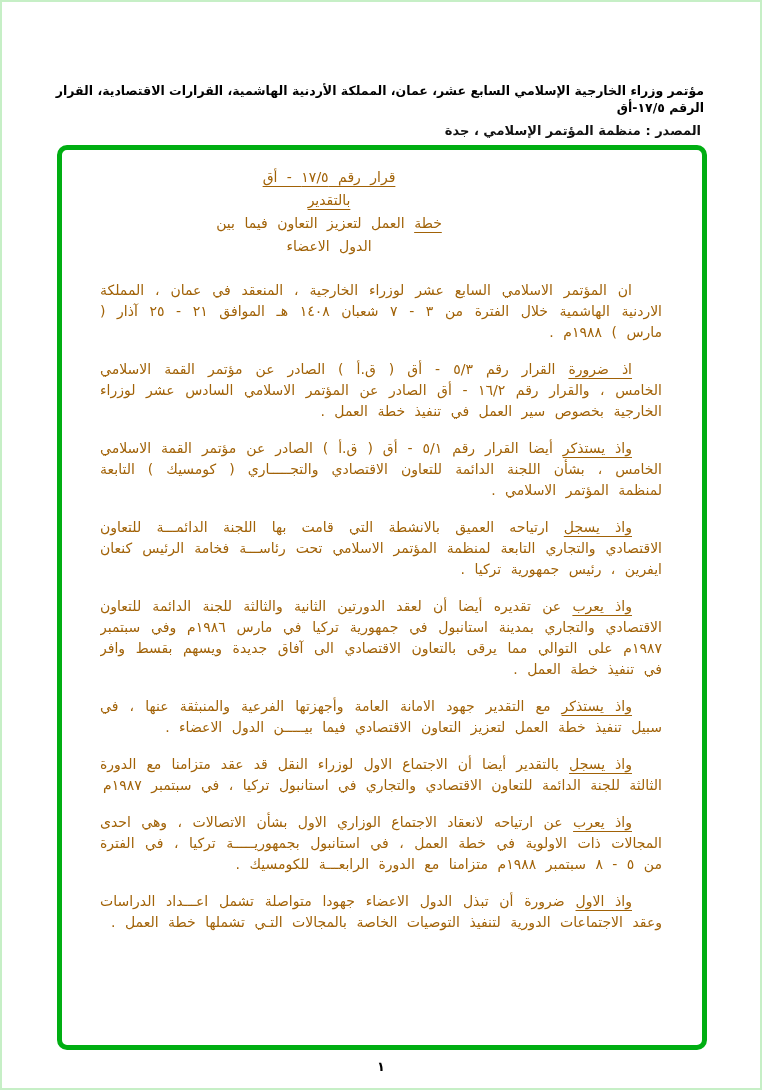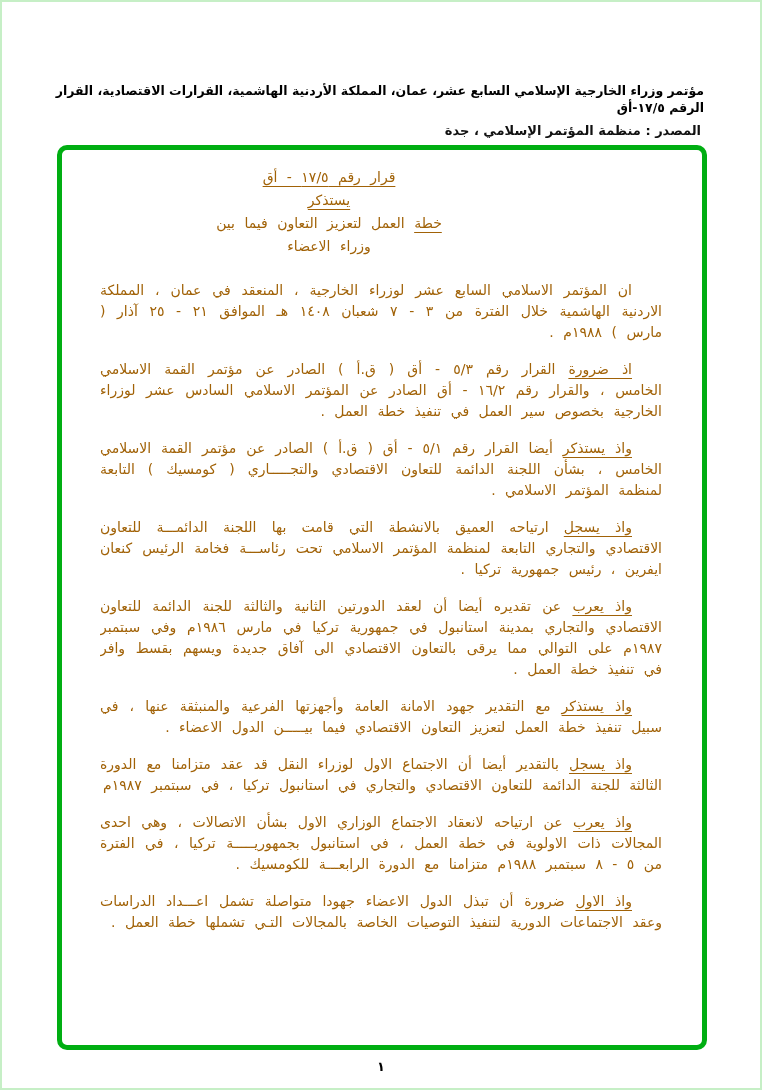--- a/index.html
+++ b/index.html
@@ -106,23 +106,23 @@
 
   <div class="doc-header">
     <div class="h-line1">مؤتمر وزراء الخارجية الإسلامي السابع عشر، عمان، المملكة الأردنية الهاشمية، القرارات الاقتصادية، القرار الرقم ١٧/٥-أق</div>
     <div class="h-line2">المصدر :  منظمة المؤتمر الإسلامي ، جدة</div>
   </div>
 
   <div class="green-frame">
     <div class="doc-content">
       <div class="title-block" id="title-block">
           <div class="title-line"><span class="u">قرار رقم ١٧/٥ - أق</span></div>
-          <div class="title-line"><span class="u">يستذكر</span></div>
+          <div class="title-line"><span class="u">بالتقدير</span></div>
           <div class="title-line"><span class="u">خطة</span> العمل لتعزيز التعاون فيما بين</div>
-          <div class="title-line">وزراء الاعضاء</div>
+          <div class="title-line">الدول الاعضاء</div>
         </div>
       <div id="paragraphs">
           <p class="para">ان المؤتمر الاسلامي السابع عشر لوزراء الخارجية ، المنعقد في عمان ، المملكة الاردنية الهاشمية خلال الفترة من ٣ - ٧ شعبان ١٤٠٨ هـ الموافق ٢١ - ٢٥ آذار ( مارس ) ١٩٨٨م .</p>
           <p class="para"><span class="u lead">اذ ضرورة</span> القرار رقم ٥/٣ - أق ( ق.أ ) الصادر عن مؤتمر القمة الاسلامي الخامس ، والقرار رقم ١٦/٢ - أق الصادر عن المؤتمر الاسلامي السادس عشر لوزراء الخارجية بخصوص سير العمل في تنفيذ خطة العمل .</p>
           <p class="para"><span class="u lead">واذ يستذكر</span> أيضا القرار رقم ٥/١ - أق ( ق.أ ) الصادر عن مؤتمر القمة الاسلامي الخامس ، بشأن اللجنة الدائمة للتعاون الاقتصادي والتجـــــاري ( كومسيك ) التابعة لمنظمة المؤتمر الاسلامي .</p>
           <p class="para"><span class="u lead">واذ يسجل</span> ارتياحه العميق بالانشطة التي قامت بها اللجنة الدائمـــة للتعاون الاقتصادي والتجاري التابعة لمنظمة المؤتمر الاسلامي تحت رئاســـة فخامة الرئيس كنعان ايفرين ، رئيس جمهورية تركيا .</p>
           <p class="para"><span class="u lead">واذ يعرب</span> عن تقديره أيضا أن لعقد الدورتين الثانية والثالثة للجنة الدائمة للتعاون الاقتصادي والتجاري بمدينة استانبول في جمهورية تركيا في مارس ١٩٨٦م وفي سبتمبر ١٩٨٧م على التوالي مما يرقى بالتعاون الاقتصادي الى آفاق جديدة ويسهم بقسط وافر في تنفيذ خطة العمل .</p>
           <p class="para"><span class="u lead">واذ يستذكر</span> مع التقدير جهود الامانة العامة وأجهزتها الفرعية والمنبثقة عنها ، في سبيل تنفيذ خطة العمل لتعزيز التعاون الاقتصادي فيما بيـــــن الدول الاعضاء .</p>
           <p class="para"><span class="u lead">واذ يسجل</span> بالتقدير أيضا أن الاجتماع الاول لوزراء النقل قد عقد متزامنا مع الدورة الثالثة للجنة الدائمة للتعاون الاقتصادي والتجاري في استانبول تركيا ، في سبتمبر ١٩٨٧م</p>
           <p class="para"><span class="u lead">واذ يعرب</span> عن ارتياحه لانعقاد الاجتماع الوزاري الاول بشأن الاتصالات ، وهي احدى المجالات ذات الاولوية في خطة العمل ، في استانبول بجمهوريـــــة تركيا ، في الفترة من ٥ - ٨ سبتمبر ١٩٨٨م متزامنا مع الدورة الرابعـــة للكومسيك .</p>

